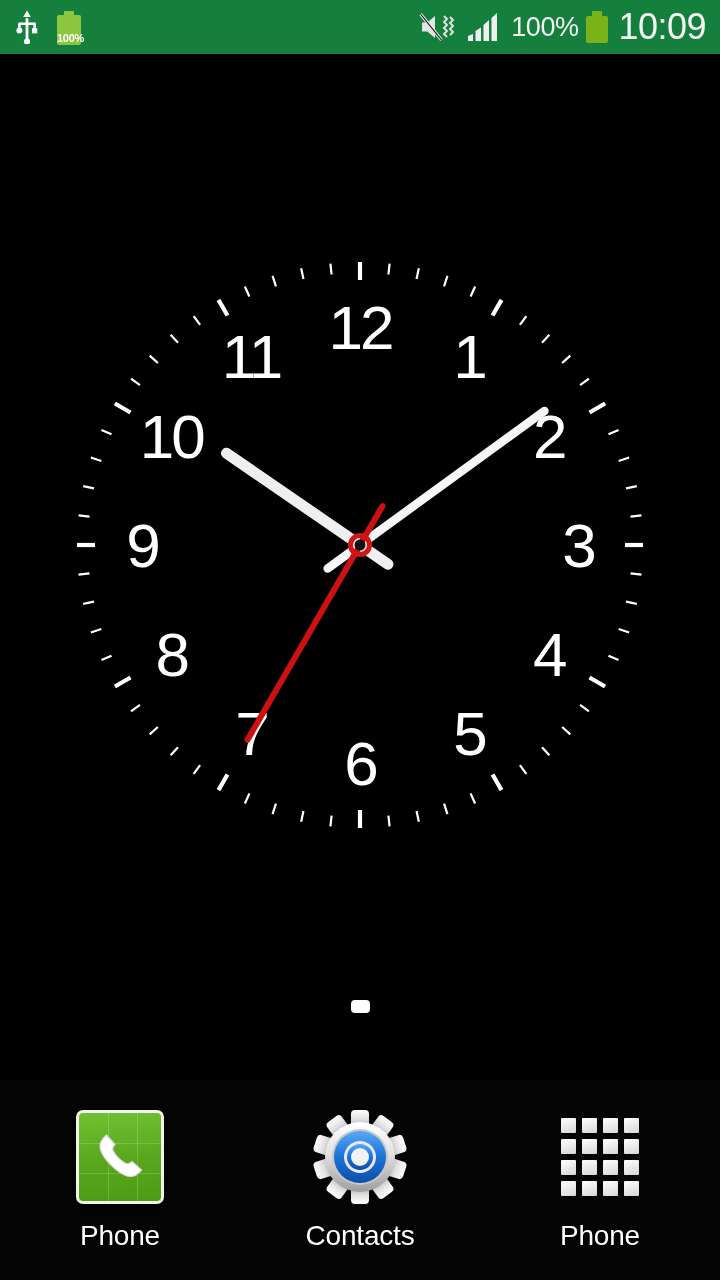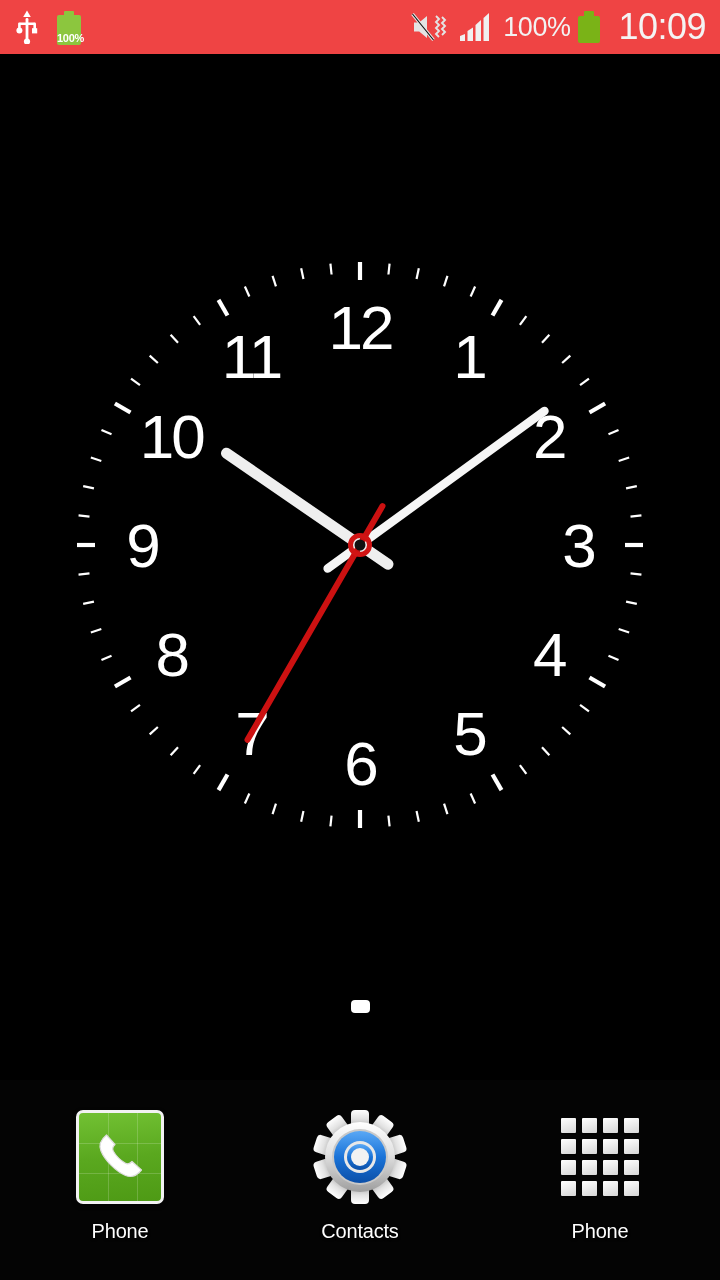--- a/index.html
+++ b/index.html
@@ -15,21 +15,21 @@
     position: relative;
     background: #000000;
   }
 
   
   #status-bar {
     position: absolute;
     top: 0; left: 0;
     width: 720px;
     height: 54px;
-    background: #ef4444;
+    background: #15803d;
     display: flex;
     align-items: center;
     justify-content: space-between;
     padding: 0 14px;
     box-sizing: border-box;
     z-index: 40;
   }
   #status-left, #status-right {
     display: flex;
     align-items: center;
@@ -96,21 +96,21 @@
     transform: translateX(-50%);
     width: 10px; height: 5px;
     background: #7ab317;
     border-radius: 1px 1px 0 0;
   }
 
   #status-clock {
     color: #f4f4f4;
     font-size: 36px;
     letter-spacing: -0.5px;
-    margin-left: 8px;
+    margin-left: 0;
   }
 
   
   #clock-widget {
     position: absolute;
     left: 50%;
     top: 545px;
     transform: translate(-50%, -50%);
     width: 600px;
     height: 600px;
@@ -163,21 +163,21 @@
     width: 98px;
     height: 98px;
     position: relative;
     display: flex;
     align-items: center;
     justify-content: center;
   }
   .dock-label {
     margin-top: 14px;
     color: #ffffff;
-    font-size: 20px;
+    font-size: 28px;
     text-shadow: 0 1px 3px rgba(0,0,0,0.95);
     letter-spacing: -0.2px;
   }
 
   
   .icon-phone {
     width: 88px; height: 94px;
     border-radius: 7px;
     background: linear-gradient(175deg, #72c133 0%, #5aa81f 50%, #4e9a15 100%);
     border: 3px solid #f2f2f2;

